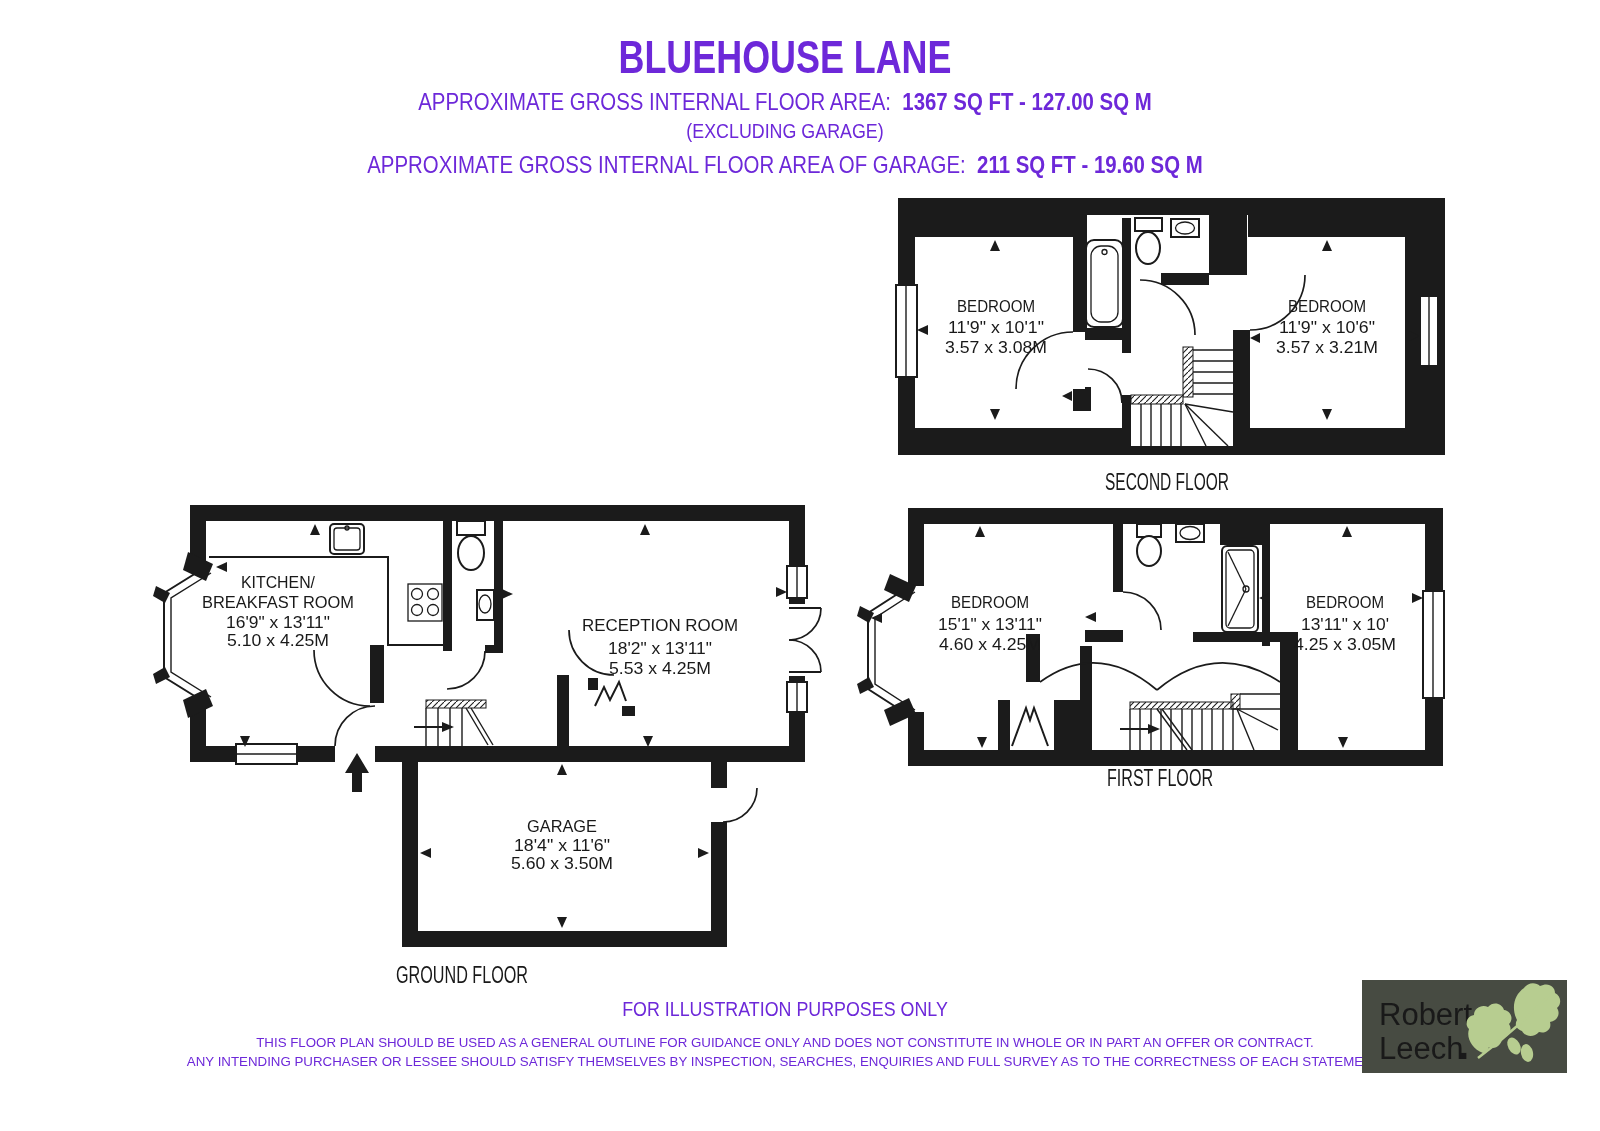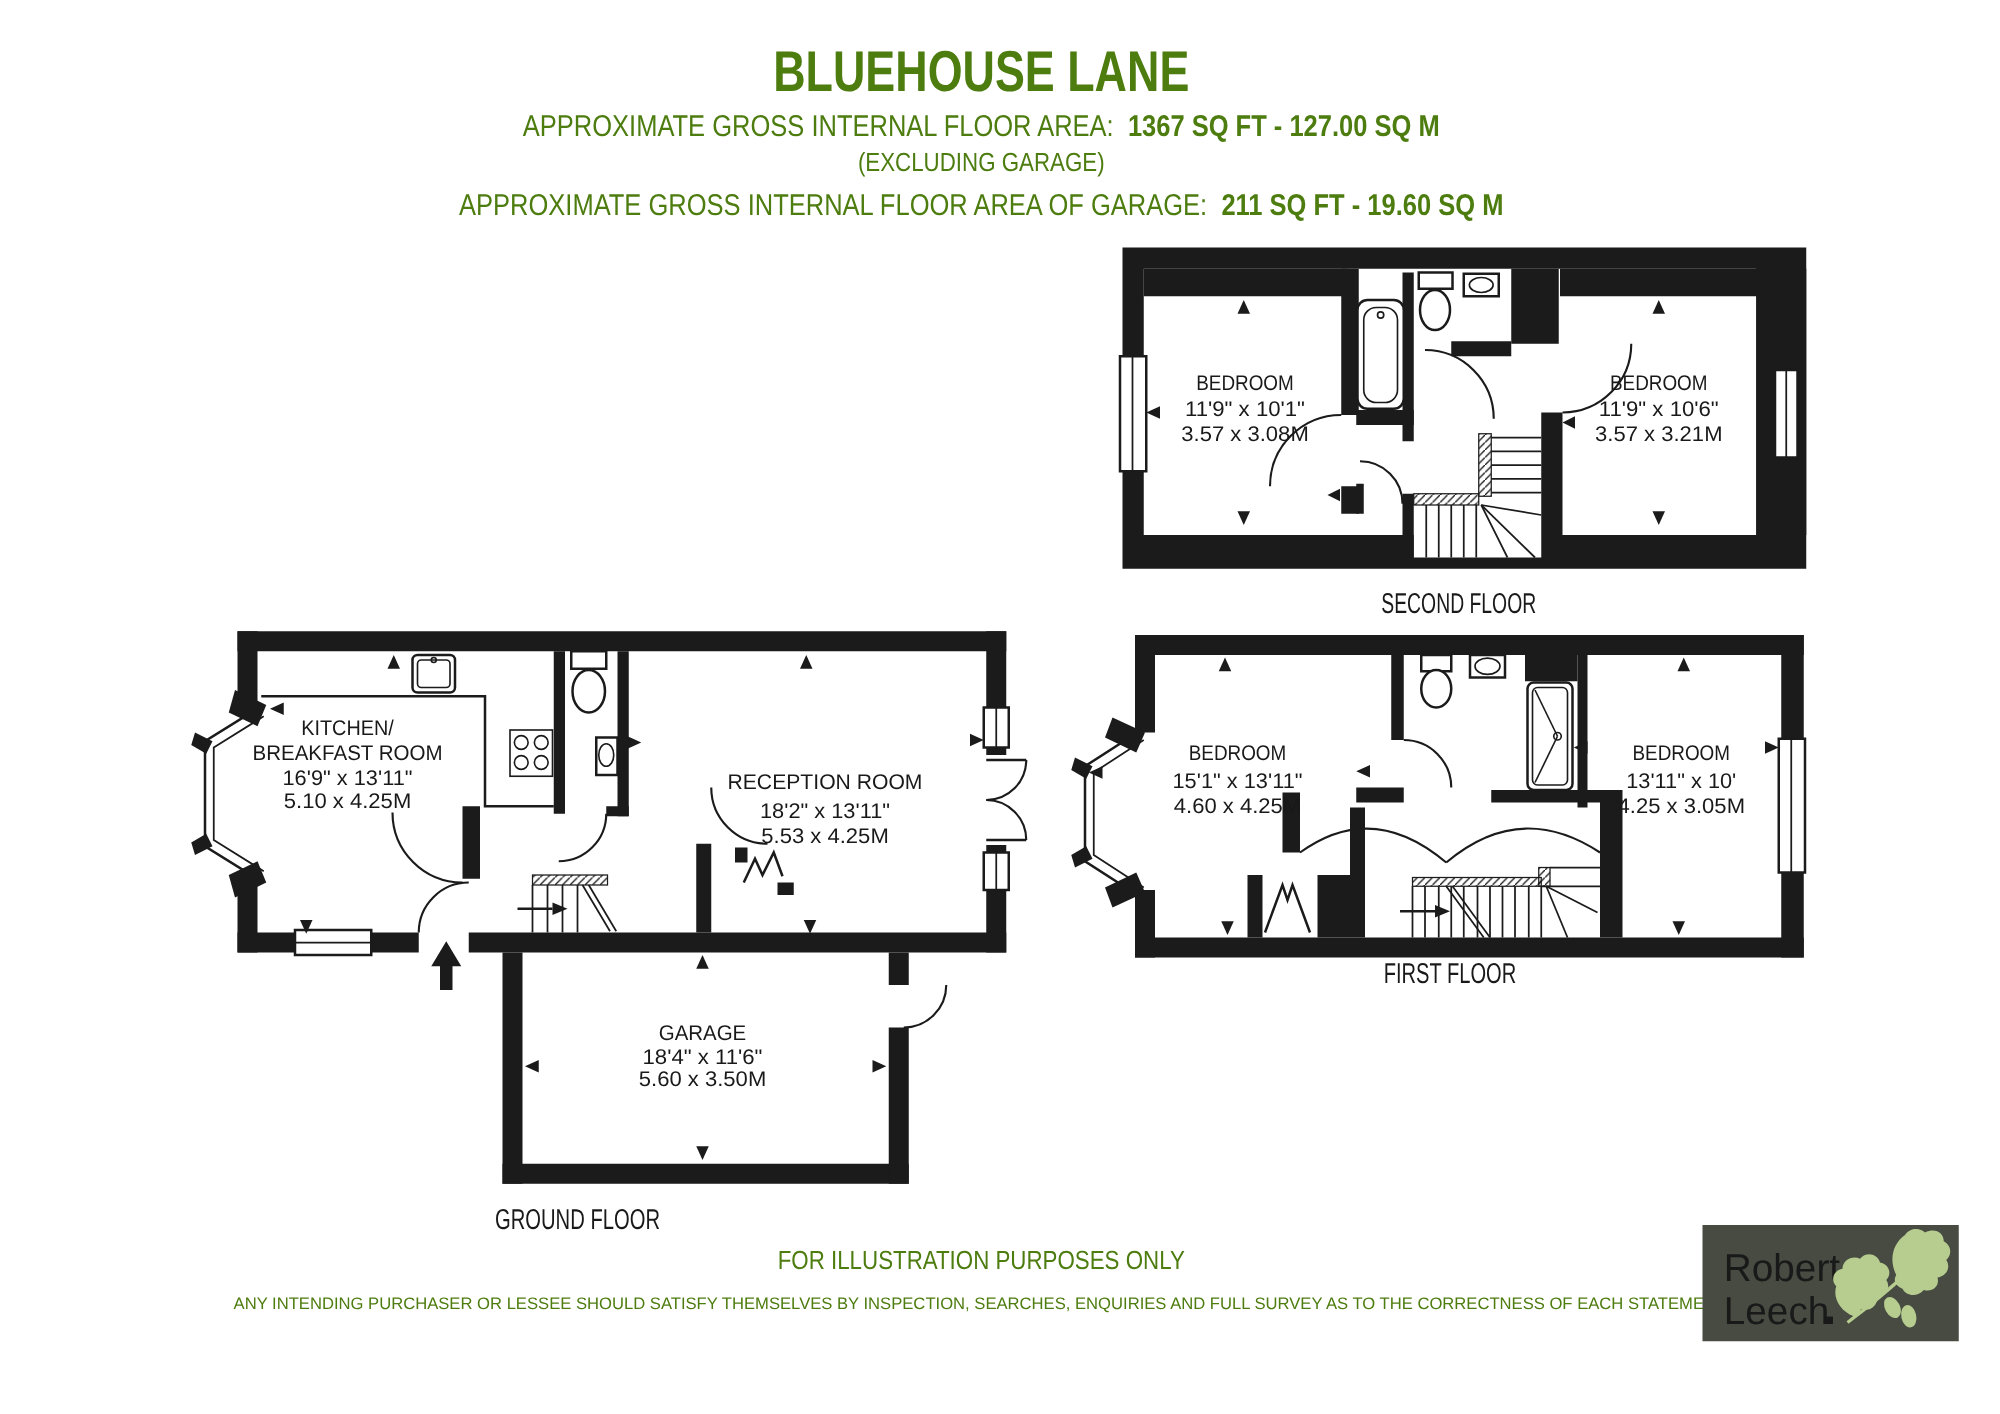--- a/index.html
+++ b/index.html
@@ -1,17 +1,17 @@
 <!DOCTYPE html>
 <html><head>
 <meta charset="utf-8">
 <style>
   html,body{margin:0;padding:0;background:#fff;}
   .page{position:relative;width:1600px;height:1131px;background:#ffffff;overflow:hidden;
-        font-family:"Liberation Sans",sans-serif;color:#4d7c0f;}
+        font-family:"Liberation Sans",sans-serif;color:#6d28d9;}
   .hdr{position:absolute;left:0;width:1570px;text-align:center;white-space:nowrap;}
   .title{top:30px;font-size:46px;font-weight:bold;transform:scaleX(0.78);letter-spacing:0;}
   .area1{top:88px;font-size:24px;transform:scaleX(0.85);}
   .area2{top:119px;font-size:21px;transform:scaleX(0.85);}
   .area3{top:151px;font-size:24px;transform:scaleX(0.85);}
   .hdr b{font-weight:bold;}
   .hdr .lbl{font-weight:normal;}
   .illus{top:997px;font-size:21px;transform:scaleX(0.85);}
   .disc{top:1033px;font-size:13.3px;line-height:19px;}
   svg.plan{position:absolute;overflow:visible;}
@@ -384,20 +384,21 @@
     <g>
       <text class="room" x="562" y="832" textLength="70" lengthAdjust="spacingAndGlyphs">GARAGE</text>
       <text class="room" x="562" y="851" textLength="96" lengthAdjust="spacingAndGlyphs">18'4" x 11'6"</text>
       <text class="room" x="562" y="869" textLength="102" lengthAdjust="spacingAndGlyphs">5.60 x 3.50M</text>
     </g>
     <text class="flabel" x="462" y="983" textLength="132" lengthAdjust="spacingAndGlyphs">GROUND FLOOR</text>
   </svg>
 
   <div class="hdr illus">FOR ILLUSTRATION PURPOSES ONLY</div>
   <div class="hdr disc">
+    <div>THIS FLOOR PLAN SHOULD BE USED AS A GENERAL OUTLINE FOR GUIDANCE ONLY AND DOES NOT CONSTITUTE IN WHOLE OR IN PART AN OFFER OR CONTRACT.</div>
     <div>ANY INTENDING PURCHASER OR LESSEE SHOULD SATISFY THEMSELVES BY INSPECTION, SEARCHES, ENQUIRIES AND FULL SURVEY AS TO THE CORRECTNESS OF EACH STATEMENT.</div>
   </div>
 
   <svg class="plan" style="left:1362px;top:980px;" width="205" height="93" viewBox="0 0 205 93">
     <rect x="0" y="0" width="205" height="93" fill="#474b42"></rect>
     <text x="17" y="45" font-family="Liberation Serif, serif" font-size="31" fill="#f5f4ef">Robert</text>
     <text x="17" y="79" font-family="Liberation Serif, serif" font-size="31" fill="#f5f4ef">Leech</text>
     <text x="96" y="79" font-family="Liberation Serif, serif" font-size="40" font-weight="bold" fill="#d8415a">.</text>
     <g>
       <path d="M155,40 C149,28 152,15 162,8 C166,2 174,2 178,6 C186,2 193,6 193,13 C199,16 200,24 195,28 C199,34 195,41 188,42 C190,49 184,54 177,52 C172,58 163,57 160,51 C155,49 152,45 155,40 Z" fill="#b7cd90"></path>

